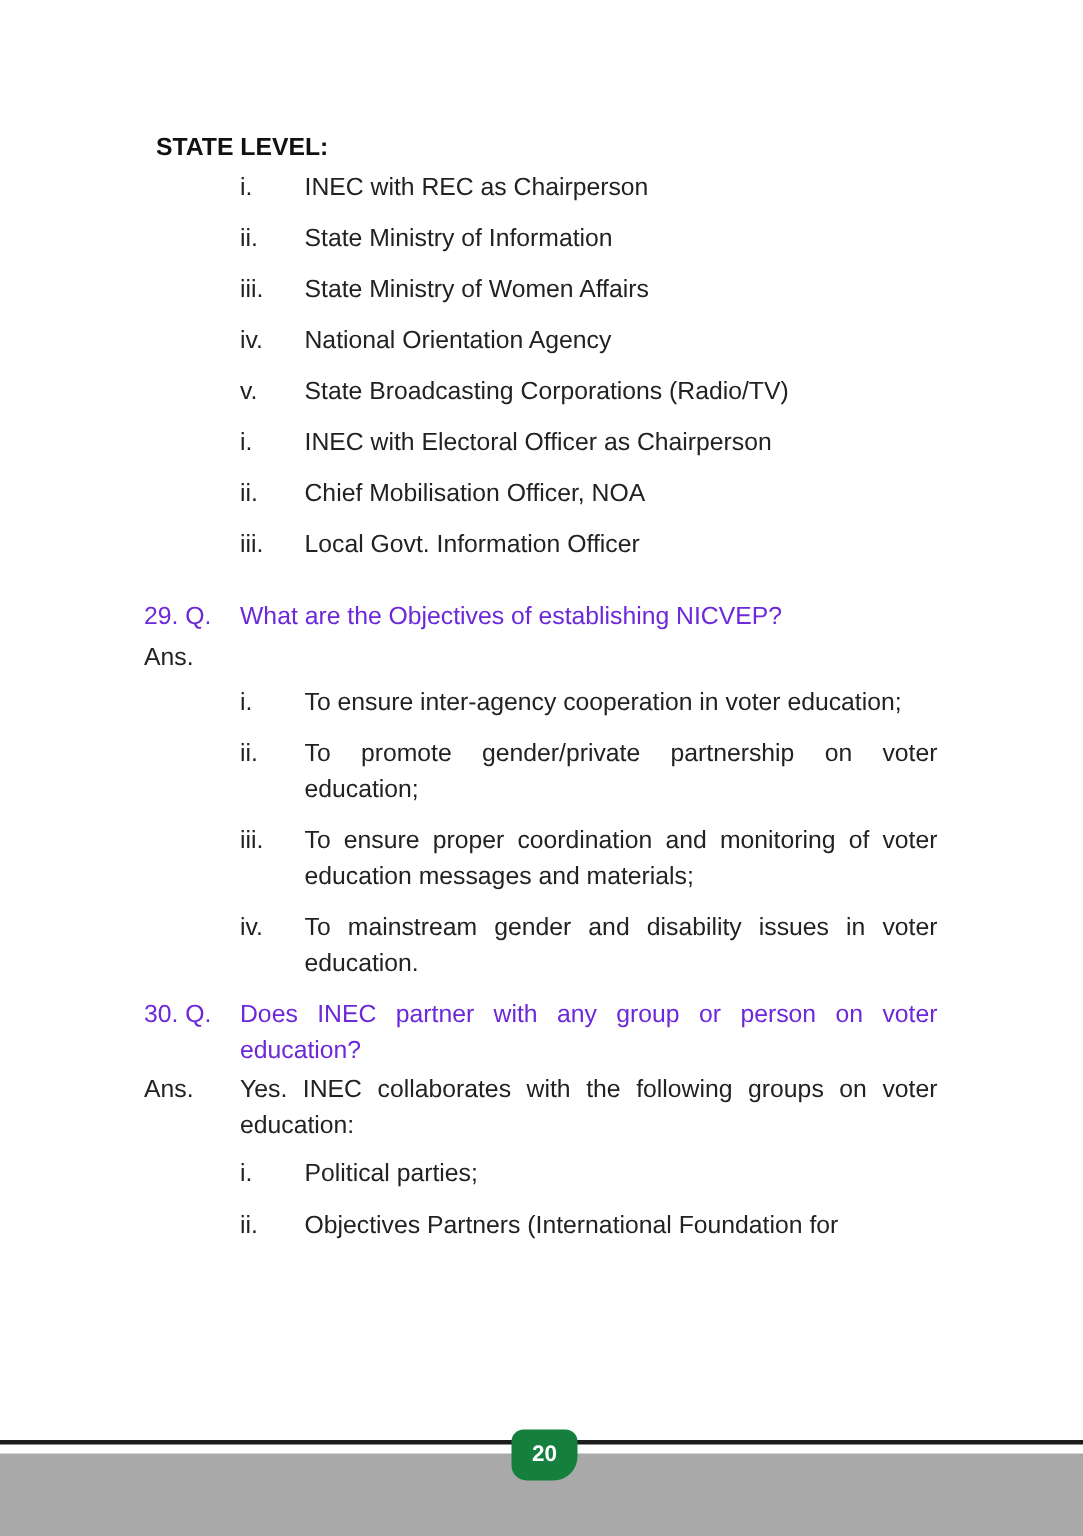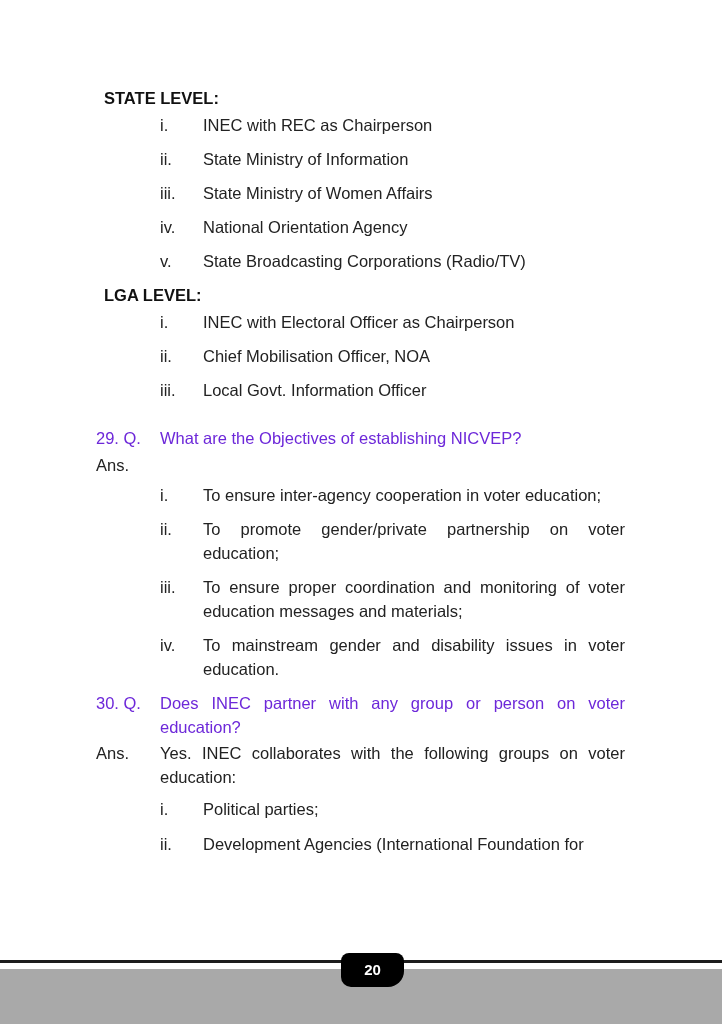--- a/index.html
+++ b/index.html
@@ -50,23 +50,23 @@
     position: absolute;
     left: 0; right: 0;
     bottom: 0;
     height: 55px;
     background: #a9a9a9;
   }
   .page-badge {
     position: absolute;
     left: 341px;
     top: 953px;
-    width: 63px;
+    width: 44px;
     height: 34px;
-    background: #000000;
+    background: #15803d;
     border-radius: 8px 8px 16px 10px;
     color: #ffffff;
     font-weight: bold;
     font-size: 15px;
     display: flex;
     align-items: center;
     justify-content: center;
     z-index: 2;
   }
 </style>
@@ -93,21 +93,20 @@
     <div class="row indent">
       <span class="num">iv.</span>
       <span class="txt">National Orientation Agency</span>
     </div>
     <div class="row indent">
       <span class="num">v.</span>
       <span class="txt">State Broadcasting Corporations (Radio/TV)</span>
     </div>
 
 
-    <div class="h">LGA LEVEL:</div>
 
     <div class="row indent">
       <span class="num">i.</span>
       <span class="txt">INEC with Electoral Officer as Chairperson</span>
     </div>
     <div class="row indent">
       <span class="num">ii.</span>
       <span class="txt">Chief Mobilisation Officer, NOA</span>
     </div>
     <div class="row indent">
@@ -148,21 +147,21 @@
       <span class="label">Ans.</span>
       <span class="txt">Yes. INEC collaborates with the following groups on voter education:</span>
     </div>
 
     <div class="row indent li30a">
       <span class="num">i.</span>
       <span class="txt">Political parties;</span>
     </div>
     <div class="row indent last">
       <span class="num">ii.</span>
-      <span class="txt">Development Agencies (International Foundation for</span>
+      <span class="txt">Objectives Partners (International Foundation for</span>
     </div>
 
   </div>
 
   <div class="footer-rule"></div>
   <div class="footer-band"></div>
   <div class="page-badge">
     <span>20</span>
   </div>
 </div>

